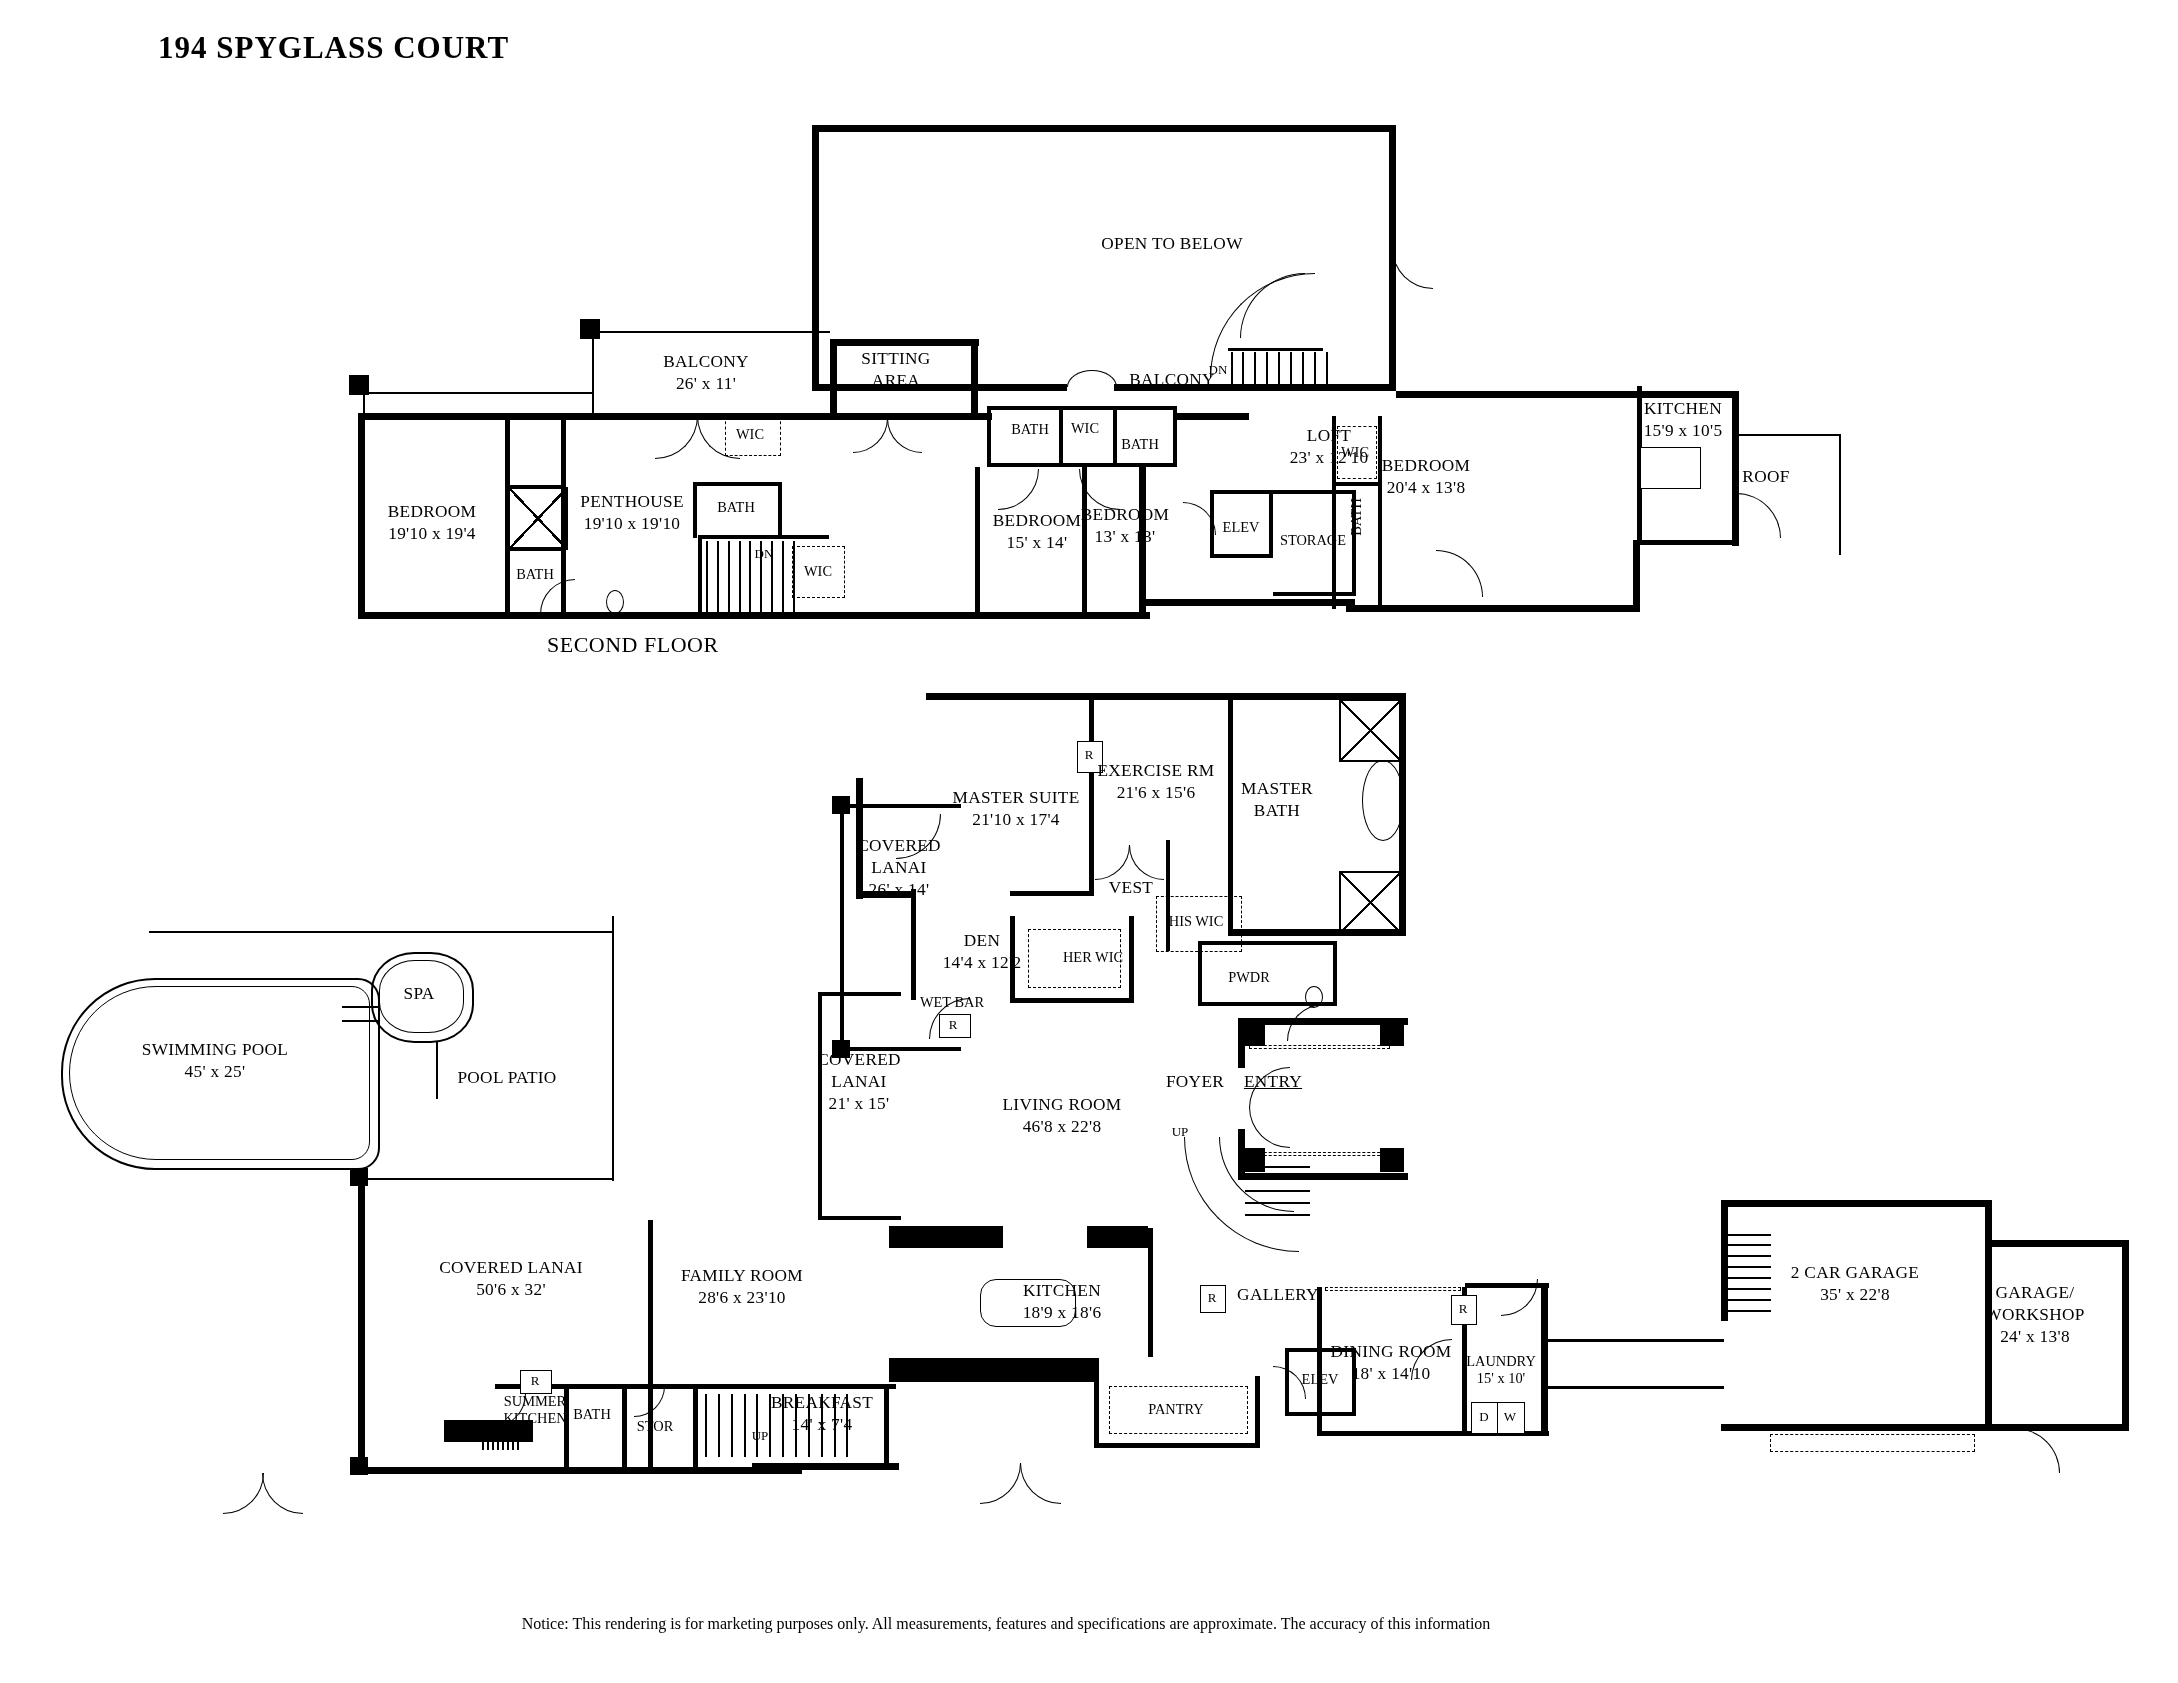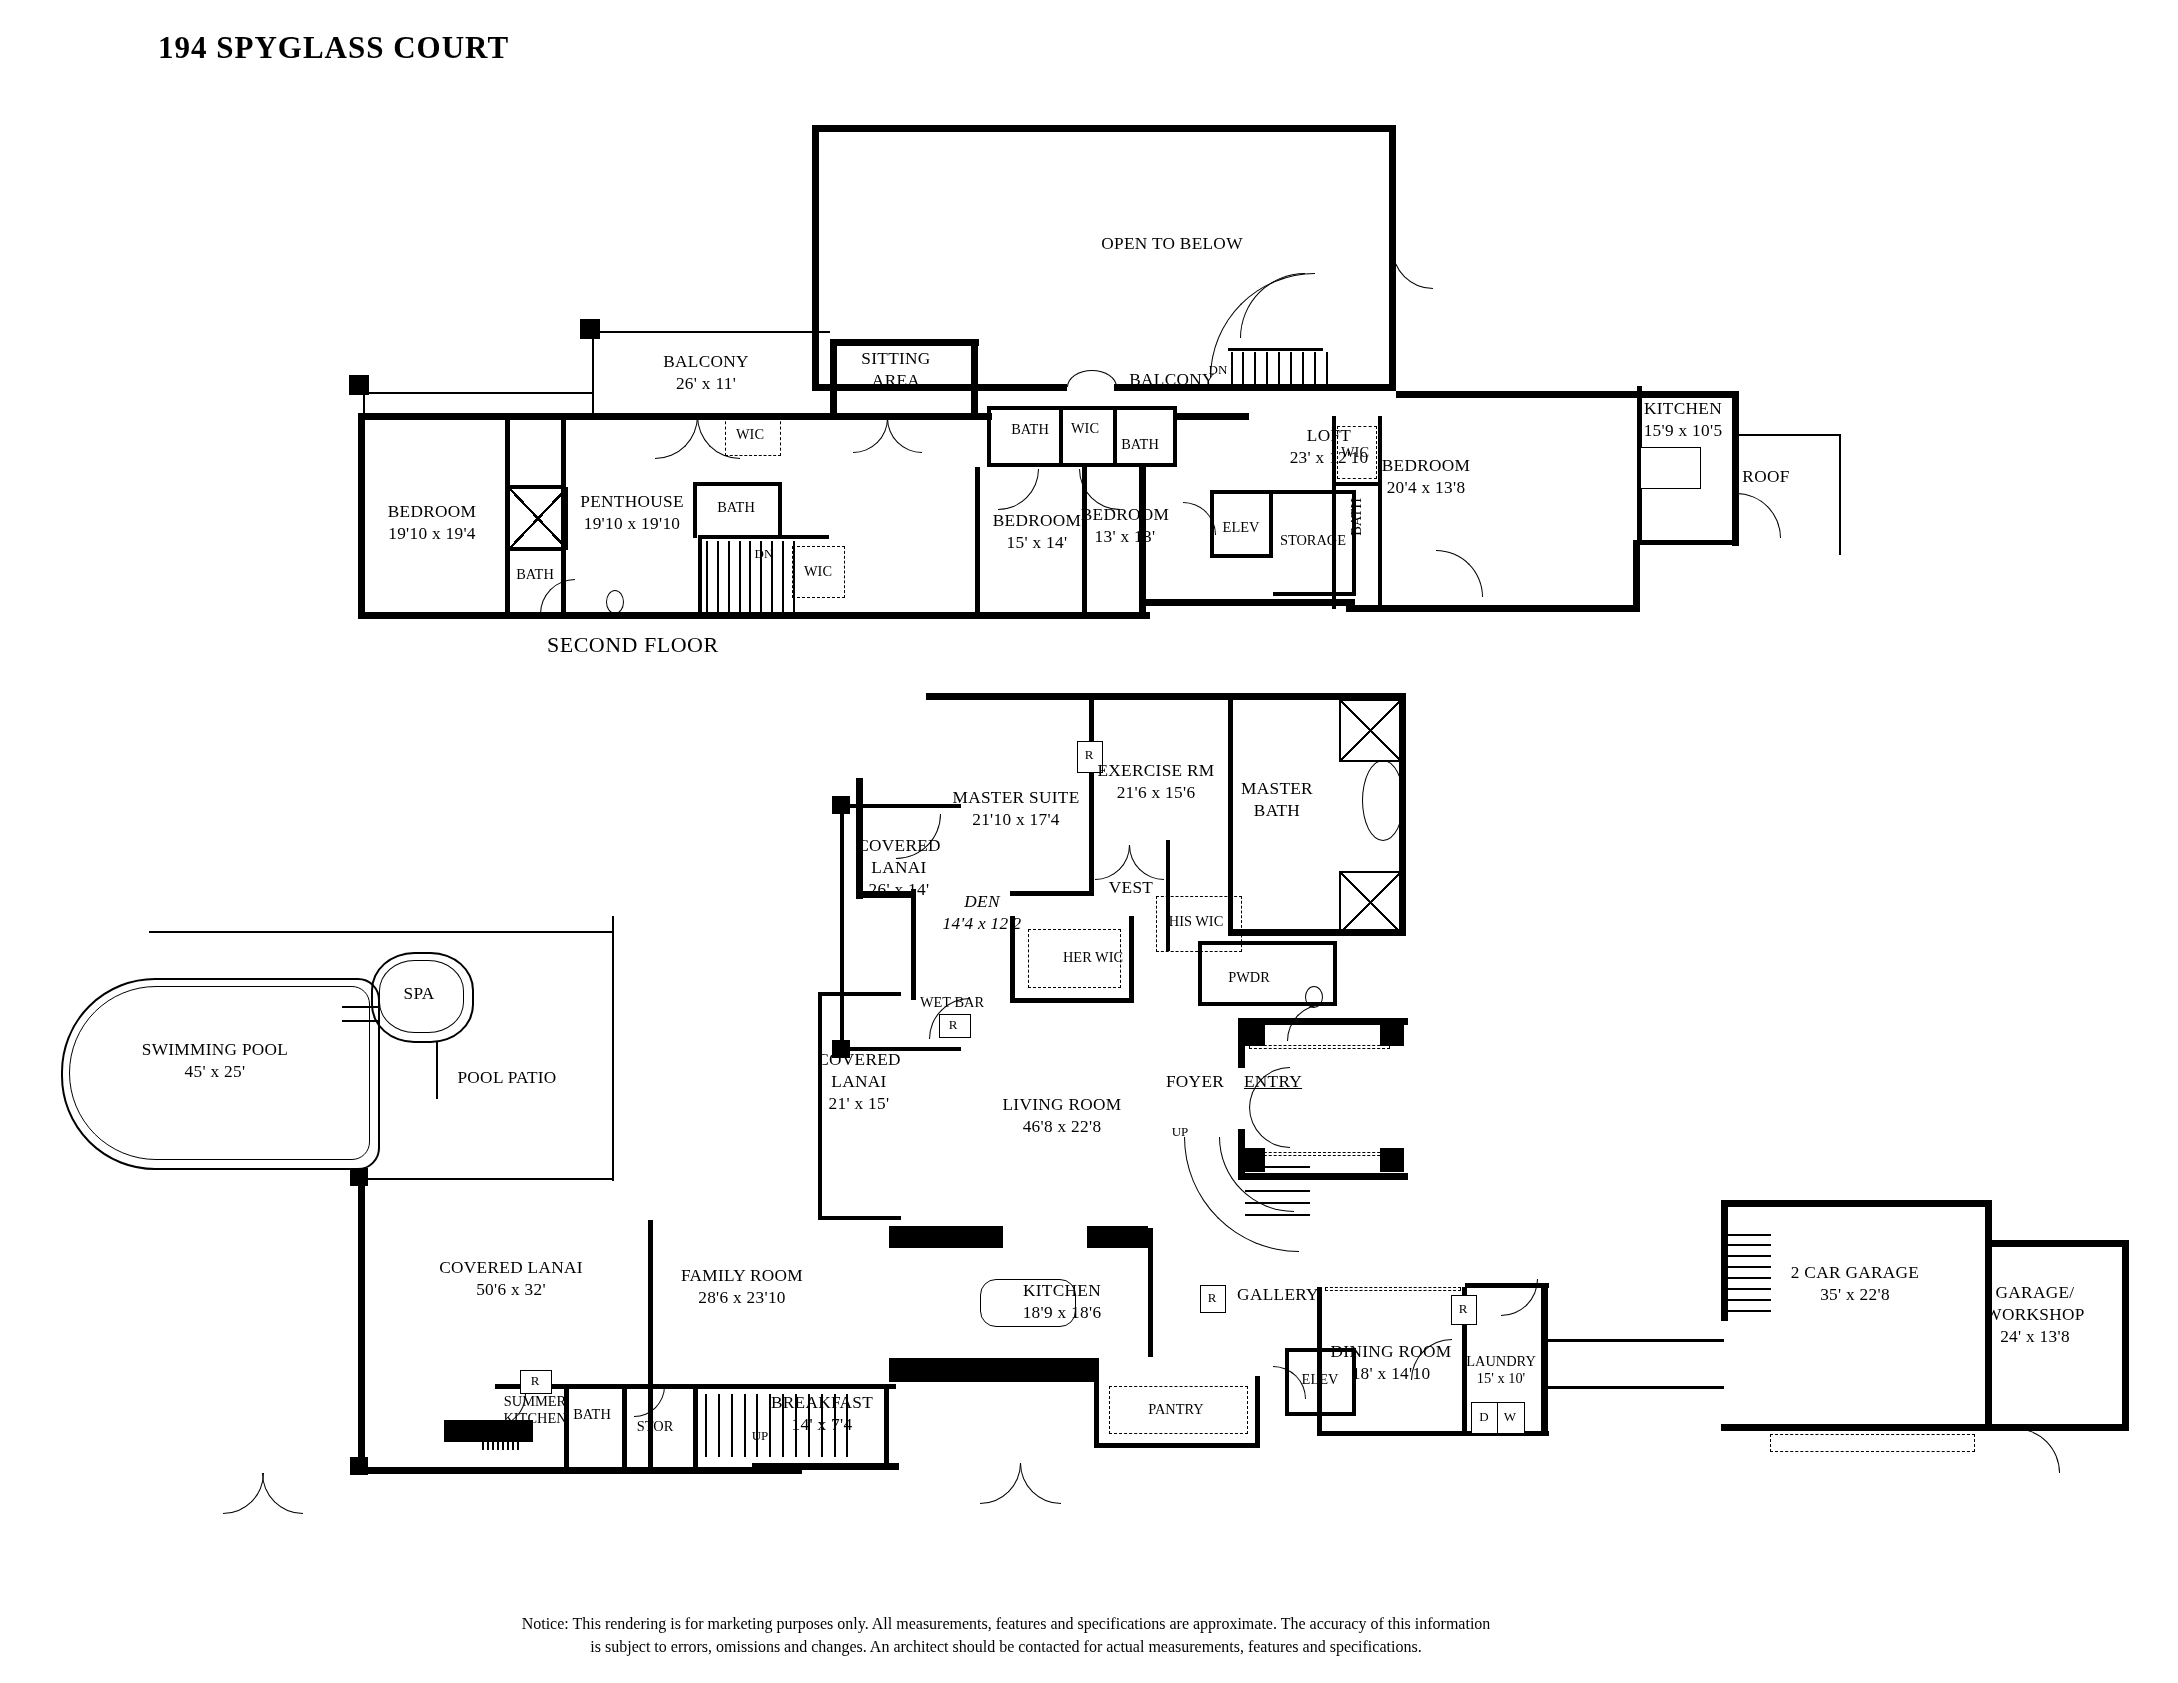--- a/index.html
+++ b/index.html
@@ -326,21 +326,21 @@
     <div class="lbl xs" style="left: 1218px; top: 370px;">DN</div>
     <div class="lbl lg" style="left: 1016px; top: 787px; margin-top: 22px;">MASTER SUITE
 21'10 x 17'4</div>
     <div class="lbl lg" style="left: 1156px; top: 782px;">EXERCISE RM
 21'6 x 15'6</div>
     <div class="lbl lg" style="left: 1277px; top: 800px;">MASTER
 BATH</div>
     <div class="lbl lg" style="left: 899px; top: 868px;">COVERED
 LANAI
 26' x 14'</div>
-    <div class="lbl lg" style="left: 982px; top: 913px; font-style: italic;">DEN
+    <div class="lbl lg" style="left: 982px; top: 952px;">DEN
 14'4 x 12'2</div>
     <div class="lbl lg" style="left: 1131px; top: 888px;">VEST</div>
     <div class="lbl sm" style="left: 1196px; top: 921px;">HIS WIC</div>
     <div class="lbl sm" style="left: 1077px; top: 957px; margin-left: 16px;">HER WIC</div>
     <div class="lbl sm" style="left: 1249px; top: 977px;">PWDR</div>
     <div class="lbl sm" style="left: 952px; top: 1002px;">WET BAR</div>
     <div class="lbl lg" style="left: 859px; top: 1082px;">COVERED
 LANAI
 21' x 15'</div>
     <div class="lbl lg" style="left: 1062px; top: 1116px;">LIVING ROOM
@@ -381,15 +381,14 @@
     <div class="lbl xs" style="left: 1089px; top: 755px;">R</div>
     <div class="lbl xs" style="left: 1212px; top: 1298px;">R</div>
     <div class="lbl xs" style="left: 535px; top: 1381px;">R</div>
     <div class="lbl xs" style="left: 1463px; top: 1309px;">R</div>
     <div class="lbl xs" style="left: 1484px; top: 1417px;">D</div>
     <div class="lbl xs" style="left: 1510px; top: 1417px;">W</div>
   </div>
 
 <div class="notice">
   <div>Notice: This rendering is for marketing purposes only. All measurements, features and specifications are approximate. The accuracy of this information</div>
-  <div>is subject to errors, omissions and changes. An architect should be contacted for actual measurements, features and specifications.</div>
 </div>
 
 
 </body></html>

